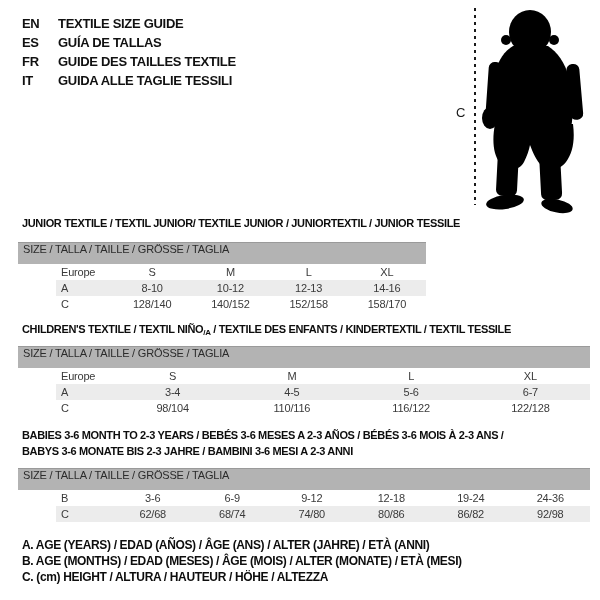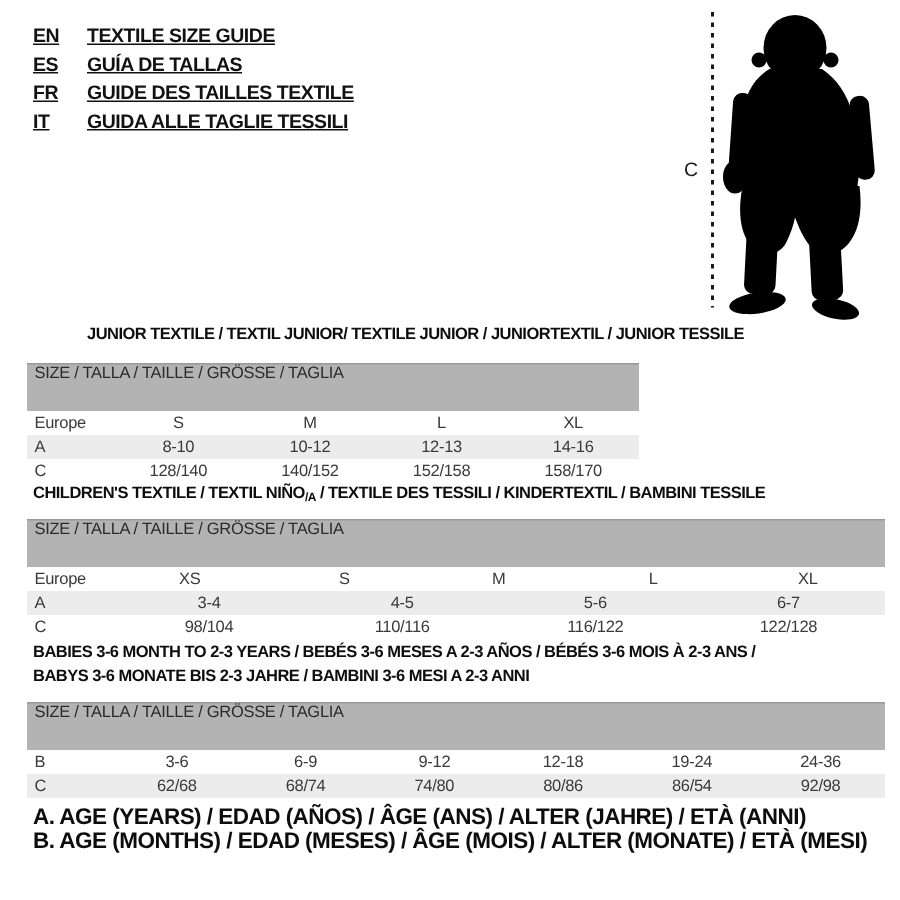--- a/index.html
+++ b/index.html
@@ -4,39 +4,39 @@
 <style>
   html,body{margin:0;padding:0;}
   body{
     width:600px;height:600px;position:relative;background:#ffffff;
     font-family:"Liberation Sans","DejaVu Sans",sans-serif;
     color:#1a1a1a;overflow:hidden;
   }
   
   .langs{position:absolute;left:22px;top:14px;font-weight:bold;font-size:13px;
          line-height:19px;letter-spacing:-0.3px;color:#111;}
-  .lang-row{display:flex;text-decoration:underline;}
+  .lang-row{display:flex;}
   .lang-code{width:36px;}
   
   .figure-svg{position:absolute;left:445px;top:2px;}
   .measure-label{position:absolute;left:456px;top:105px;font-size:13px;color:#1a1a1a;}
   
   .sec-title{position:absolute;left:22px;font-weight:bold;font-size:11px;
              letter-spacing:-0.35px;color:#0d0d0d;white-space:nowrap;line-height:16px;}
   .tsub{font-size:8px;vertical-align:-2px;}
   
   .sizetable{position:absolute;font-size:11px;color:#3a3a3a;letter-spacing:-0.2px;}
-  .thead{box-sizing:border-box;height:32px;line-height:13px;background:#b3b3b3;
+  .thead{box-sizing:border-box;height:22px;line-height:13px;background:#b3b3b3;
          color:#2b2b2b;padding-left:5px;border-top:1px solid #9a9a9a;}
-  .row{display:flex;height:16px;line-height:16px;}
+  .row{display:flex;height:16px;line-height:16px;margin-left:38px;}
   .rows .row:nth-child(even){background:#ececec;}
   .lbl{width:52px;padding-left:5px;}
   .cell{flex:1;text-align:center;}
   
-  .notes{position:absolute;left:22px;top:537px;font-weight:bold;font-size:15px;
+  .notes{position:absolute;left:22px;top:537px;font-weight:bold;font-size:12px;
          letter-spacing:-0.35px;line-height:16px;color:#0d0d0d;white-space:nowrap;}
 </style>
 </head>
 <body>
 
 <div class="langs">
   <div class="lang-row">
     <span class="lang-code">EN</span>
     <span>TEXTILE SIZE GUIDE</span>
   </div>
@@ -66,21 +66,21 @@
     <rect x="121" y="62" width="13" height="56" rx="6" transform="rotate(-5 127 64)"></rect>
     <path d="M50,122 C47,138 48,152 55,161 C63,170 74,169 79,160 C82,154 84,148 85,143 C87,148 90,156 95,162 C102,170 114,169 121,160 C128,151 130,138 128,122 Z"></path>
     <rect x="53" y="148" width="21" height="46" rx="6" transform="rotate(3 63 150)"></rect>
     <rect x="94" y="150" width="21" height="48" rx="6" transform="rotate(-3 104 152)"></rect>
     <ellipse cx="60" cy="200" rx="19" ry="7" transform="rotate(-8 60 200)"></ellipse>
     <ellipse cx="112" cy="204" rx="16" ry="6.5" transform="rotate(12 112 204)"></ellipse>
   </g>
 </svg>
 <span class="measure-label">C</span>
 
-<div class="sec-title" style="top:215px;margin-left:36px;">JUNIOR TEXTILE / TEXTIL JUNIOR/ TEXTILE JUNIOR / JUNIORTEXTIL / JUNIOR TESSILE</div>
+<div class="sec-title" style="top:215px;">JUNIOR TEXTILE / TEXTIL JUNIOR/ TEXTILE JUNIOR / JUNIORTEXTIL / JUNIOR TESSILE</div>
 <div class="sizetable" style="left:18px;top:242px;width:408px;">
   <div class="thead">SIZE / TALLA / TAILLE / GRÖSSE / TAGLIA</div>
   <div class="rows">
     <div class="row">
       <div class="lbl">Europe</div>
       <div class="cell">S</div>
       <div class="cell">M</div>
       <div class="cell">L</div>
       <div class="cell">XL</div>
     </div>
@@ -94,27 +94,26 @@
     <div class="row">
       <div class="lbl">C</div>
       <div class="cell">128/140</div>
       <div class="cell">140/152</div>
       <div class="cell">152/158</div>
       <div class="cell">158/170</div>
     </div>
   </div>
 </div>
 
-<div class="sec-title" style="top:321px;"><span>CHILDREN'S TEXTILE / TEXTIL NIÑO</span><span class="tsub">/A</span><span> / TEXTILE DES TESSILI / KINDERTEXTIL / BAMBINI TESSILE</span></div>
+<div class="sec-title" style="top:321px;"><span>CHILDREN'S TEXTILE / TEXTIL NIÑO</span><span class="tsub">/A</span><span> / TEXTILE DES ENFANTS / KINDERTEXTIL / TEXTIL TESSILE</span></div>
 <div class="sizetable" style="left:18px;top:346px;width:572px;">
   <div class="thead">SIZE / TALLA / TAILLE / GRÖSSE / TAGLIA</div>
   <div class="rows">
     <div class="row">
       <div class="lbl">Europe</div>
-      <div class="cell">XS</div>
       <div class="cell">S</div>
       <div class="cell">M</div>
       <div class="cell">L</div>
       <div class="cell">XL</div>
     </div>
     <div class="row">
       <div class="lbl">A</div>
       <div class="cell">3-4</div>
       <div class="cell">4-5</div>
       <div class="cell">5-6</div>
@@ -145,22 +144,23 @@
       <div class="cell">12-18</div>
       <div class="cell">19-24</div>
       <div class="cell">24-36</div>
     </div>
     <div class="row">
       <div class="lbl">C</div>
       <div class="cell">62/68</div>
       <div class="cell">68/74</div>
       <div class="cell">74/80</div>
       <div class="cell">80/86</div>
-      <div class="cell">86/54</div>
+      <div class="cell">86/82</div>
       <div class="cell">92/98</div>
     </div>
   </div>
 </div>
 
 <div class="notes">
   <div>A. AGE (YEARS) / EDAD (AÑOS) / ÂGE (ANS) / ALTER (JAHRE) / ETÀ (ANNI)</div>
   <div>B. AGE (MONTHS) / EDAD (MESES) / ÂGE (MOIS) / ALTER (MONATE) / ETÀ (MESI)</div>
+  <div>C. (cm) HEIGHT / ALTURA / HAUTEUR / HÖHE / ALTEZZA</div>
 </div>
 
 </body></html>

